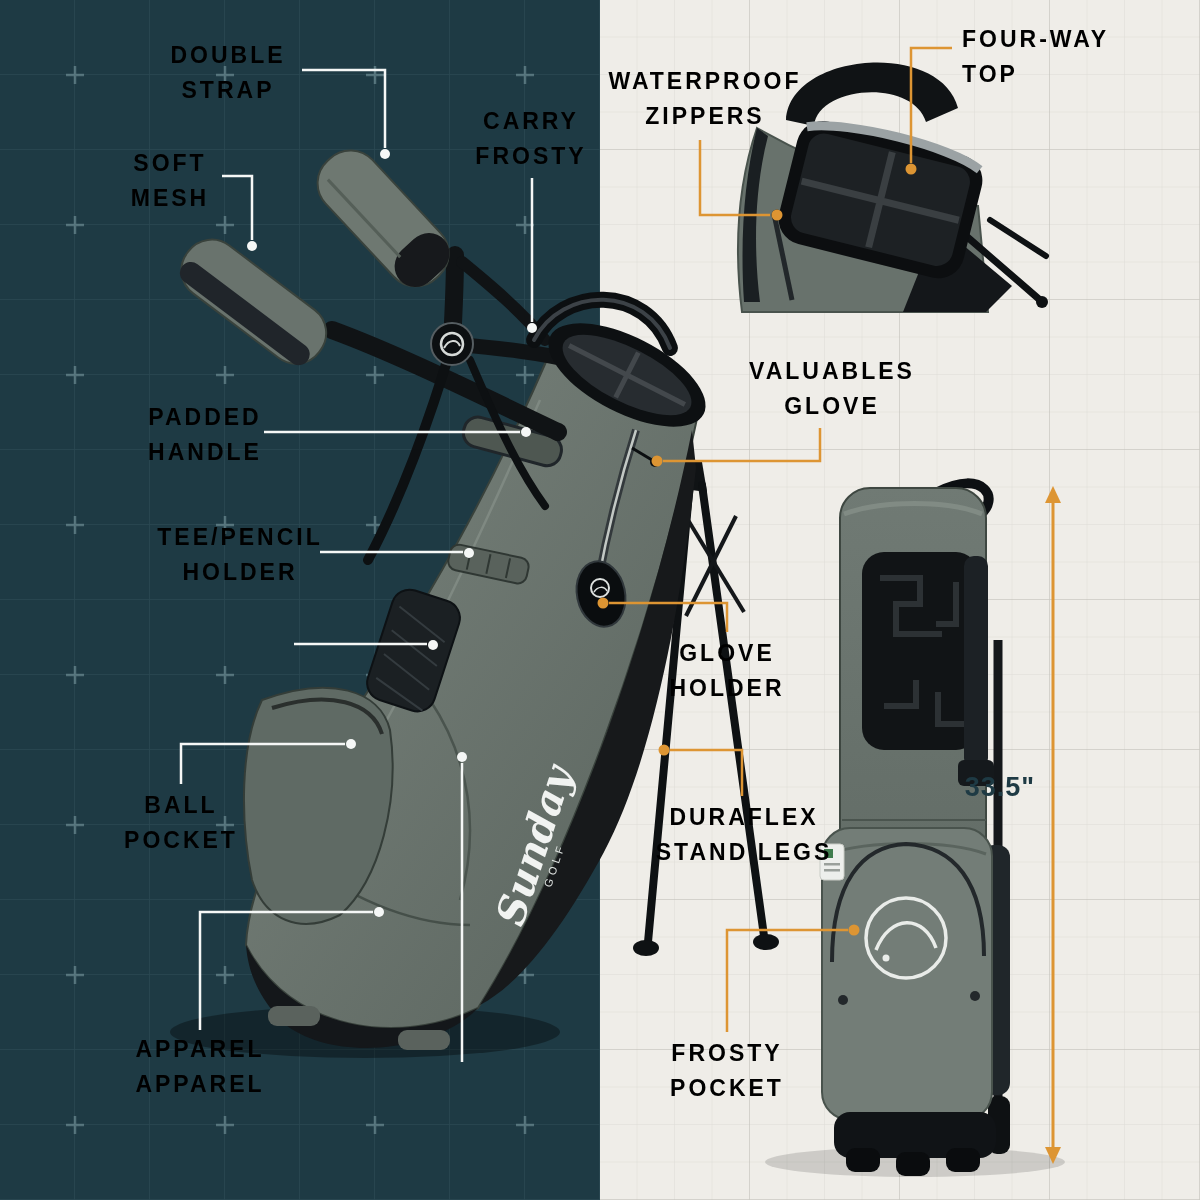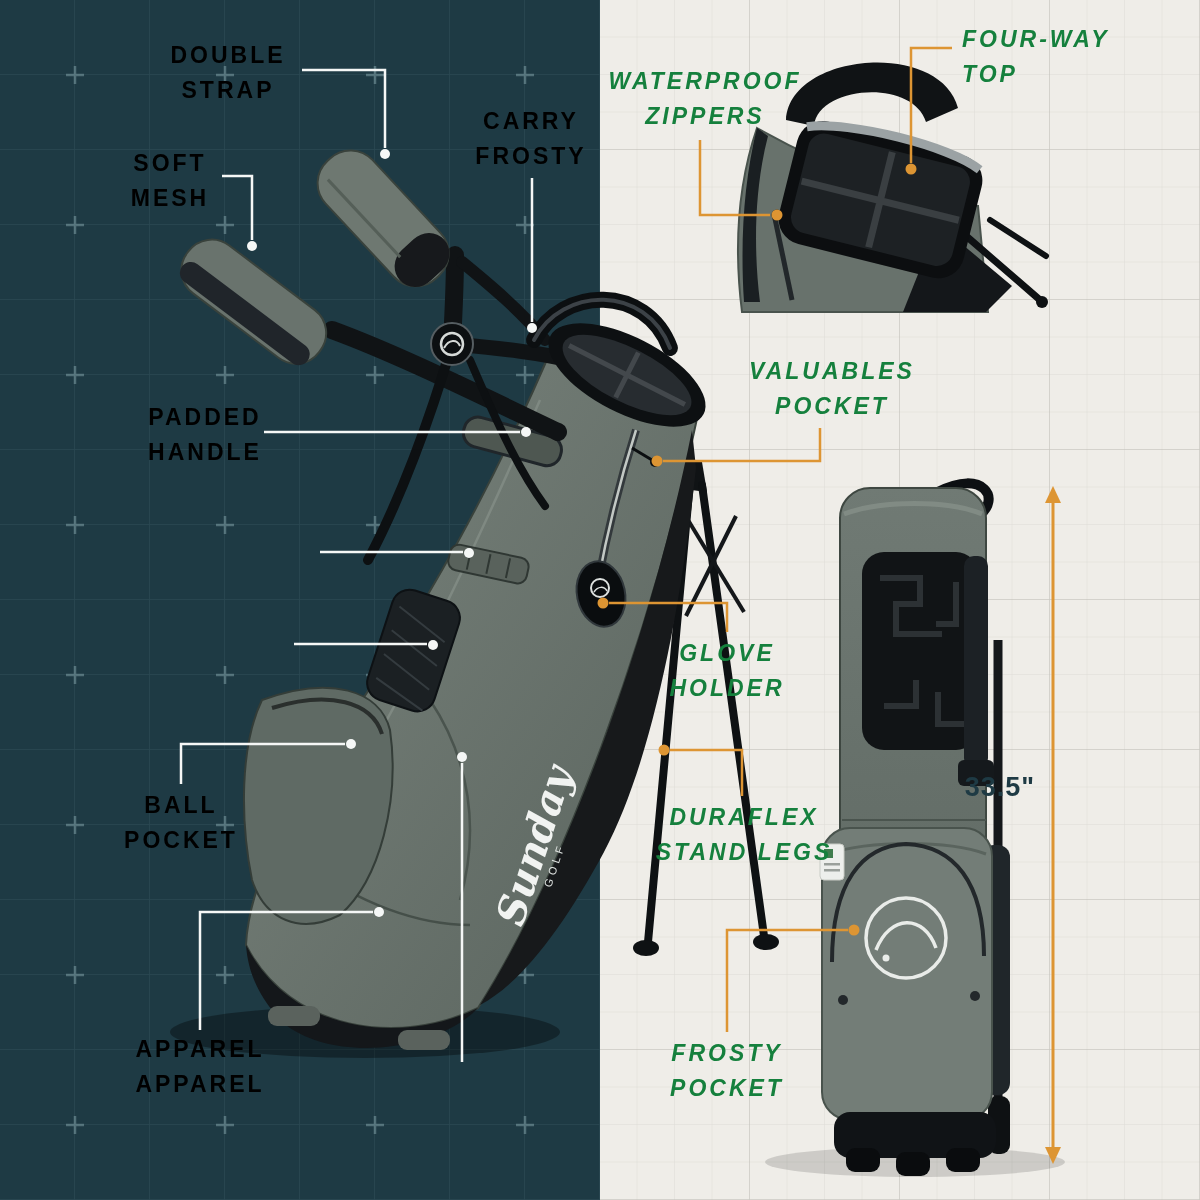--- a/index.html
+++ b/index.html
@@ -1,21 +1,21 @@
 <!DOCTYPE html>
 <html><head>
 <meta charset="utf-8">
 <style>
   html,body{margin:0;padding:0;}
   body{width:1200px;height:1200px;font-family:"Liberation Sans",sans-serif;}
   #canvas{position:relative;width:1200px;height:1200px;overflow:hidden;background:#efede8;}
   svg.layer{position:absolute;left:0;top:0;display:block;}
   .callout{position:absolute;font-weight:700;font-size:23px;line-height:1.52;letter-spacing:3px;text-align:center;white-space:normal;}
   .callout.light{color:#000000;}
-  .callout.dark{color:#15803d;font-style:italic;}
+  .callout.dark{color:#000000;}
   .callout.align-left{text-align:left;}
   .measure{position:absolute;font-weight:700;font-size:27px;letter-spacing:1px;color:#1e3a44;text-align:right;}
 </style>
 </head>
 <body>
 
 <div id="canvas">
 
   <svg class="layer" width="1200" height="1200" aria-hidden="true">
     <defs>
@@ -290,25 +290,26 @@
       <line x1="1053" y1="500" x2="1053" y2="1150" stroke="#dd9533" stroke-width="3"></line>
       <polygon points="1053,486 1045,503 1061,503" fill="#dd9533"></polygon>
       <polygon points="1053,1164 1045,1147 1061,1147" fill="#dd9533"></polygon>
     </g>
   </svg>
 
   <div class="callout light" style="left:153px;top:38px;width:150px;">DOUBLE STRAP</div>
   <div class="callout light" style="left:95px;top:146px;width:150px;">SOFT MESH</div>
   <div class="callout light" style="left:456px;top:104px;width:150px;">CARRY FROSTY</div>
   <div class="callout light" style="left:130px;top:400px;width:150px;">PADDED HANDLE</div>
+  <div class="callout light" style="left:130px;top:520px;width:220px;">TEE/PENCIL HOLDER</div>
   <div class="callout light" style="left:106px;top:788px;width:150px;">BALL POCKET</div>
   <div class="callout light" style="left:125px;top:1032px;width:150px;">APPAREL APPAREL</div>
 
   <div class="callout dark" style="left:605px;top:64px;width:200px;">WATERPROOF ZIPPERS</div>
   <div class="callout dark align-left" style="left:962px;top:22px;width:170px;">FOUR-WAY TOP</div>
-  <div class="callout dark" style="left:732px;top:354px;width:200px;">VALUABLES POCKET</div>
+  <div class="callout dark" style="left:732px;top:354px;width:200px;">VALUABLES GLOVE</div>
   <div class="callout dark" style="left:647px;top:636px;width:160px;text-align:center;">GLOVE HOLDER</div>
   <div class="callout dark" style="left:654px;top:800px;width:180px;">DURAFLEX STAND LEGS</div>
   <div class="callout dark" style="left:647px;top:1036px;width:160px;">FROSTY POCKET</div>
 
   <div class="measure" style="left:915px;top:772px;width:120px;">33.5"</div>
 
 </div>
 
 </body></html>

